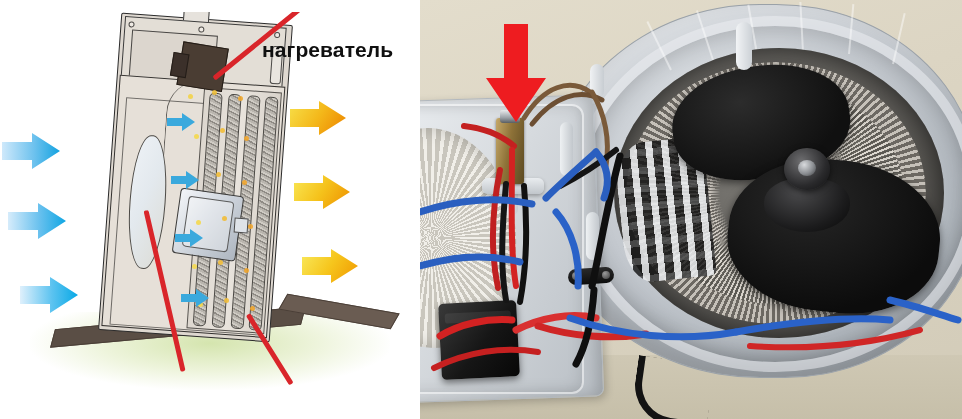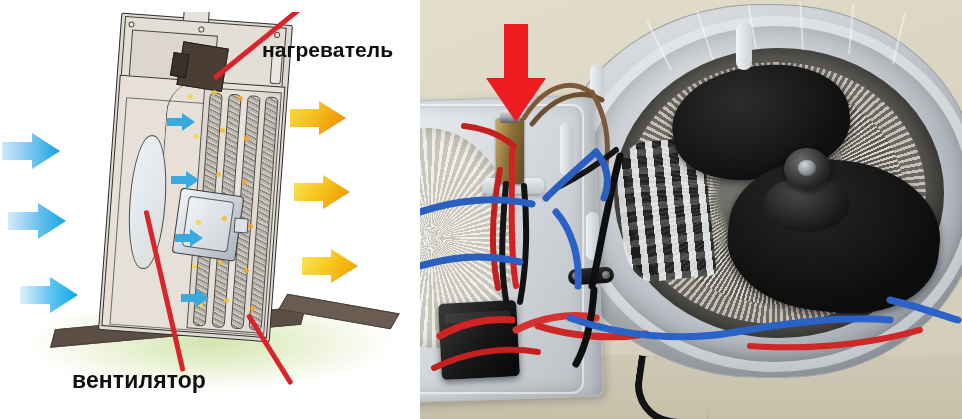--- a/index.html
+++ b/index.html
@@ -409,21 +409,20 @@
       <svg width="30" height="20" viewBox="0 0 30 20">
           <path d="M1 6 L16 6 L16 1 L29 10 L16 19 L16 14 L1 14 Z" fill="#3aa9dd"></path>
         </svg>
     </div>
 
     <div class="leader" style="left:214px;top:64px;width:110px;height:5px;transform:rotate(-39deg);transform-origin:0 50%;"></div>
     <div class="leader" style="left:146px;top:196px;width:165px;height:5px;transform:rotate(77deg);transform-origin:0 50%;"></div>
     <div class="leader" style="left:248px;top:300px;width:82px;height:5px;transform:rotate(58deg);transform-origin:0 50%;"></div>
 
     <div class="lbl" id="lbl-heater">нагреватель</div>
-    <div class="lbl" id="lbl-fan">вентилятор</div>
   </div>
 
   <div class="divider"></div>
 
   <div id="photo">
     <div class="bg-wall"></div>
     <div class="table-top"></div>
 
     <div class="shell-main"></div>
     <div class="shell-rim"></div>

